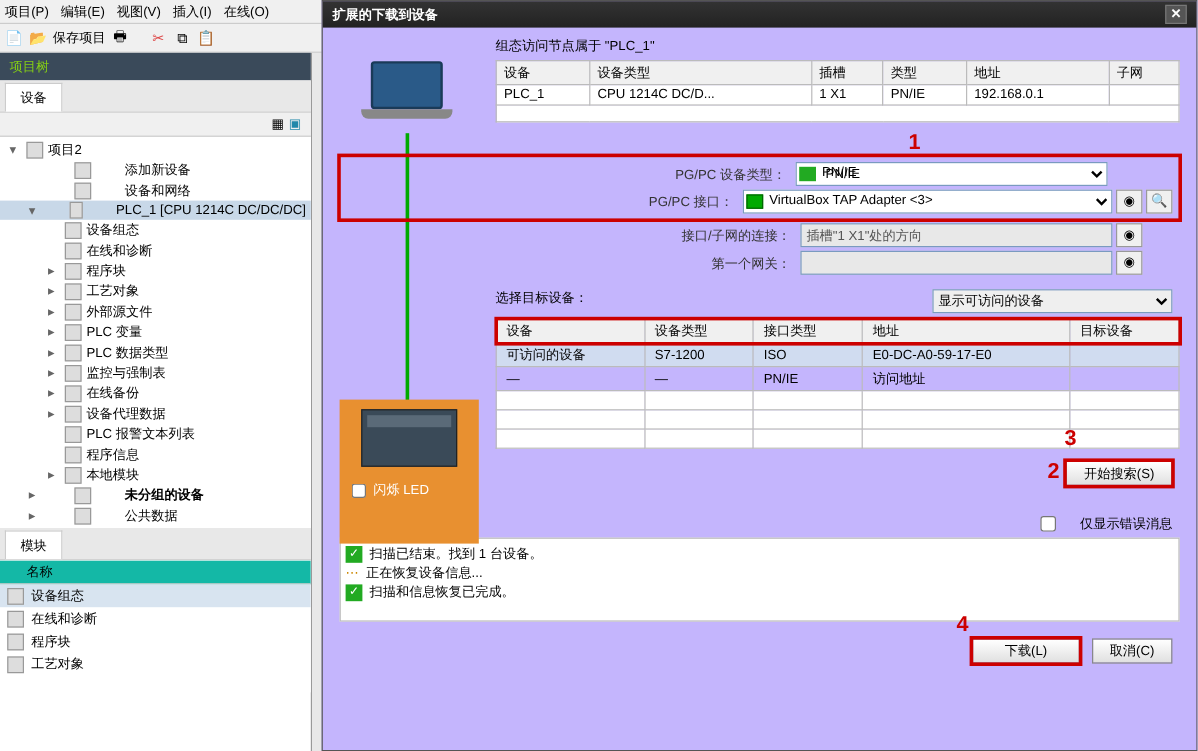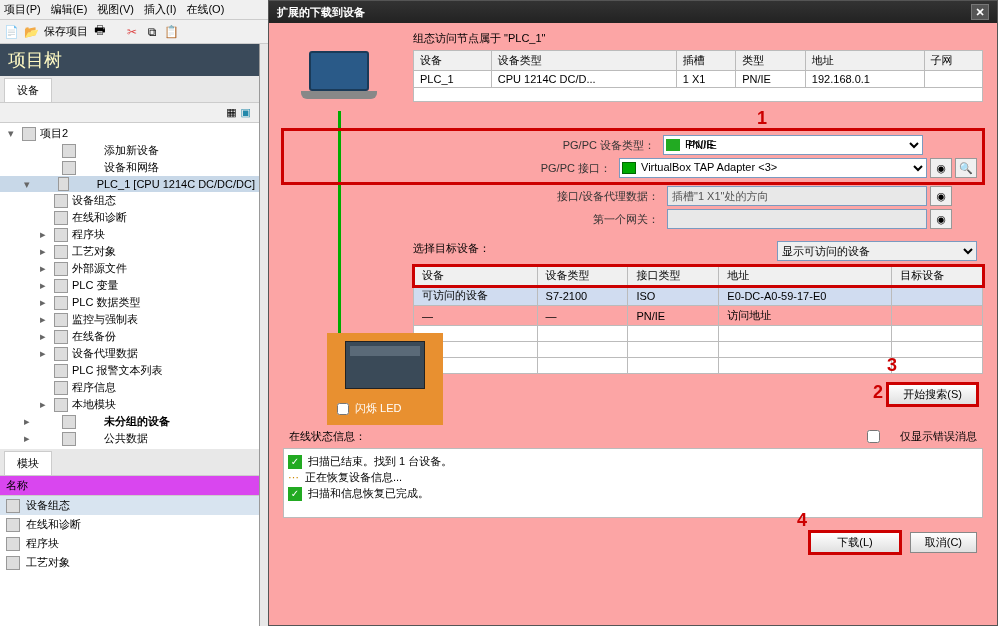--- a/index.html
+++ b/index.html
@@ -3,52 +3,52 @@
 <meta charset="utf-8">
 <style>
 * { box-sizing: border-box; margin: 0; padding: 0; font-family: "Microsoft YaHei", Arial, sans-serif; font-size: 11px; }
 body { background: #e8e8e8; width: 998px; height: 626px; overflow: hidden; position: relative; }
 .menubar { background: #f0f0f0; height: 20px; display: flex; align-items: center; padding: 0 4px; border-bottom: 1px solid #ccc; }
 .menubar span { margin-right: 10px; cursor: default; }
 .toolbar { background: #f0f0f0; height: 24px; display: flex; align-items: center; padding: 0 4px; border-bottom: 1px solid #ccc; gap: 4px; }
 .tb-icon { width: 16px; height: 16px; display: inline-flex; align-items: center; justify-content: center; font-size: 12px; }
 .left-panel { position: absolute; left: 0; top: 44px; width: 260px; height: 582px; background: #fff; border-right: 1px solid #999; }
 .side-tab { position: absolute; left: 0; top: 140px; width: 18px; height: 70px; background: #d8d8d8; border: 1px solid #999; writing-mode: vertical-rl; text-align: center; font-size: 11px; padding-top: 6px; }
-.panel-title { background: #3a4a5a; color: #fef9c3; padding: 4px 8px; font-size: 18px; font-weight: normal; }
+.panel-title { background: #3a4a5a; color: #84cc16; padding: 4px 8px; font-size: 11px; font-weight: normal; }
 .tab-row { display: flex; background: #e8e8e8; border-bottom: 1px solid #ccc; }
 .tab-row .tab { padding: 4px 12px; background: #fff; border: 1px solid #ccc; border-bottom: none; margin: 2px 2px 0 4px; }
 .icon-row { background: #f0f0f0; padding: 3px 8px; display: flex; justify-content: flex-end; gap: 4px; border-bottom: 1px solid #ccc; font-size: 13px; }
 .tree { background: #fff; overflow: auto; height: 326px; padding: 2px 0; }
 .tree-item { display: flex; align-items: center; padding: 1px 4px; cursor: default; white-space: nowrap; }
 .tree-item.l1 { padding-left: 8px; }
 .tree-item.l2 { padding-left: 24px; gap: 24px; }
 .tree-item.l3 { padding-left: 40px; }
 .tree-item.sel { background: #c8d8e8; }
 .tree-item .exp { width: 12px; display: inline-block; color: #666; margin-right: 2px; }
 .tree-item .ico { width: 14px; height: 14px; display: inline-block; margin-right: 4px; background: #ddd; border: 1px solid #999; }
 .detail-title { background: #e0e0e0; padding: 3px 8px; font-weight: bold; border-top: 1px solid #999; border-bottom: 1px solid #999; }
 .detail-list { background: #fff; height: 110px; overflow: auto; }
-.detail-head { background: #d946ef; padding: 2px 6px; border-bottom: 1px solid #ccc; }
+.detail-head { background: #14b8a6; padding: 2px 22px; border-bottom: 1px solid #ccc; }
 .detail-row { padding: 2px 6px; display: flex; align-items: center; }
 .detail-row.sel { background: #d8e4f0; }
 .detail-row .ico { width: 14px; height: 14px; background: #ddd; border: 1px solid #999; margin-right: 6px; }
 
-.dialog { position: absolute; left: 268px; top: 0; width: 730px; height: 626px; background: #fca5a5; border: 1px solid #555; }
+.dialog { position: absolute; left: 268px; top: 0; width: 730px; height: 626px; background: #c4b5fd; border: 1px solid #555; }
 .dlg-title { background: linear-gradient(#333,#222); color: #fff; padding: 3px 8px; display: flex; justify-content: space-between; align-items: center; font-weight: bold; }
 .close-x { background: #555; color: #fff; width: 18px; height: 16px; text-align: center; line-height: 14px; cursor: pointer; border: 1px solid #777; }
 .dlg-body { padding: 8px 14px; position: relative; height: 600px; }
 .cfg-title { margin-left: 130px; margin-bottom: 4px; }
 .cfg-table { margin-left: 130px; width: 570px; border-collapse: collapse; }
 .cfg-table th, .cfg-table td { border: 1px solid #bbb; padding: 2px 6px; text-align: left; font-weight: normal; background: #fff; }
 .cfg-table th { background: #f0f0f0; }
 .laptop { position: absolute; left: 30px; top: 28px; width: 80px; height: 60px; }
 .laptop .screen { width: 60px; height: 40px; background: #2a5a88; border-radius: 3px; margin: 0 auto; border: 2px solid #1a3a58; }
 .laptop .base { width: 76px; height: 8px; background: #888; margin: 0 auto; border-radius: 0 0 6px 6px; }
 .vline { position: absolute; left: 69px; top: 88px; width: 3px; height: 224px; background: #0a0; }
-.plc-box { position: absolute; left: 14px; top: 310px; width: 116px; height: 92px; background: #e89030; margin-left: 44px; }
+.plc-box { position: absolute; left: 14px; top: 310px; width: 116px; height: 120px; background: #e89030; }
 .plc-dev { width: 80px; height: 48px; background: #3a4a58; margin: 8px auto; border: 1px solid #222; }
 .plc-dev::before { content: ""; display: block; background: #5a6a78; height: 10px; margin: 4px; }
 .led-chk { display: flex; align-items: center; padding: 4px 10px; color: #fff; gap: 6px; }
 .led-chk input { width: 12px; height: 12px; }
 .form-row { display: flex; align-items: center; justify-content: flex-end; margin: 3px 0; padding-right: 6px; }
 .form-row label { margin-right: 8px; color: #333; }
 .form-row select, .form-row input[type=text] { width: 260px; height: 20px; border: 1px solid #7a9ac0; padding: 0 4px; background: #fff; }
 .form-row input[disabled] { background: #e8e8e8; }
 .form-row .mini { width: 22px; height: 20px; border: 1px solid #999; background: #f0f0f0; margin-left: 3px; text-align: center; line-height: 18px; }
 .ann { position: absolute; color: #c00; font-size: 18px; font-weight: bold; }
@@ -296,21 +296,21 @@
         <div style="position:relative; width:308px">
           <select style="width:100%; padding-left:20px"></select>
           <span class="vb-icon" style="position:absolute; left:3px; top:4px"></span>
           <span style="position:absolute; left:22px; top:3px; pointer-events:none">VirtualBox TAP Adapter &lt;3&gt;</span>
         </div>
         <span class="mini">◉</span>
         <span class="mini">🔍</span>
       </div>
     </div>
     <div class="form-row">
-      <label>接口/设备代理数据：</label>
+      <label>接口/子网的连接：</label>
       <input type="text" disabled="" value="插槽&quot;1 X1&quot;处的方向" style="">
       <span class="mini">◉</span>
       <span style="width:25px"></span>
     </div>
     <div class="form-row">
       <label>第一个网关：</label>
       <input type="text" disabled="" style="">
       <span class="mini">◉</span>
       <span style="width:25px"></span>
     </div>
@@ -325,21 +325,21 @@
             <th>设备</th>
             <th>设备类型</th>
             <th>接口类型</th>
             <th>地址</th>
             <th>目标设备</th>
           </tr>
       </tbody>
         <tbody id="dev-body">
           <tr class="acc">
             <td>可访问的设备</td>
-            <td>S7-2100</td>
+            <td>S7-1200</td>
             <td>ISO</td>
             <td>E0-DC-A0-59-17-E0</td>
             <td></td>
           </tr>
           <tr>
             <td>—</td>
             <td>—</td>
             <td>PN/IE</td>
             <td>访问地址</td>
             <td></td>

